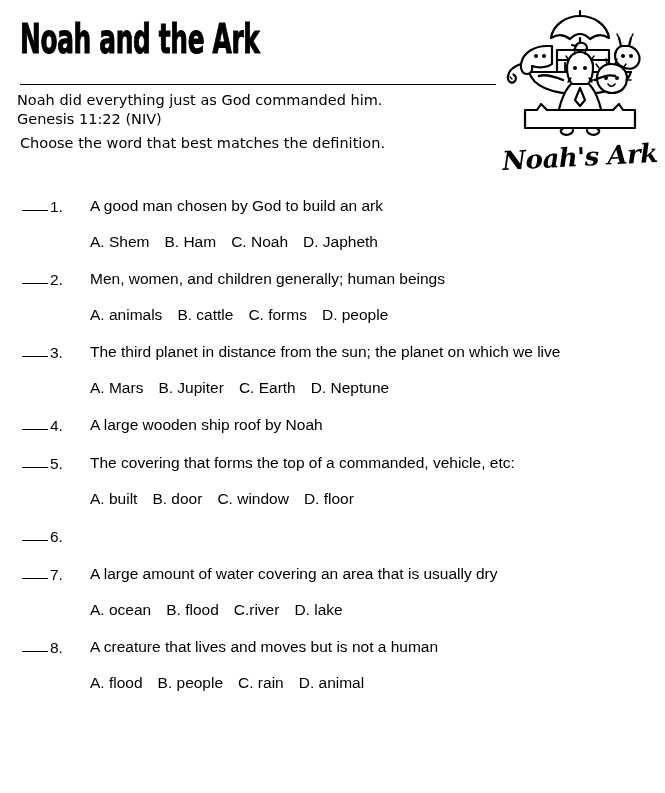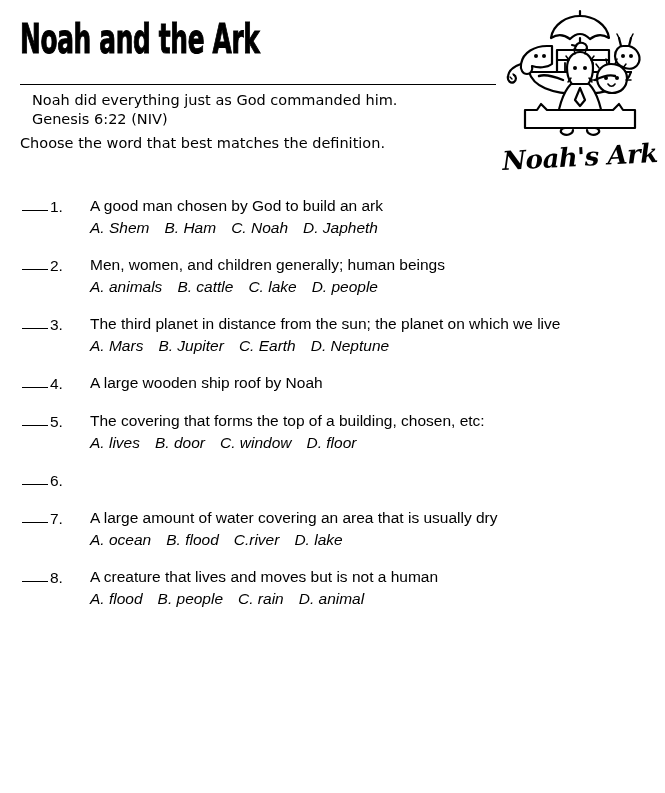--- a/index.html
+++ b/index.html
@@ -41,21 +41,21 @@
   .title-rule {
     position: absolute;
     left: 20px;
     top: 84px;
     width: 476px;
     height: 0;
     border-top: 1.6px solid #000;
   }
   .verse {
     position: absolute;
-    left: 32px;
+    left: 17px;
     top: 91px;
     font-family: "DejaVu Sans", sans-serif;
     font-size: 14.5px;
     line-height: 19px;
     white-space: nowrap;
   }
   .instruction {
     position: absolute;
     left: 20px;
     top: 134px;
@@ -123,41 +123,40 @@
     flex: 1 1 auto;
   }
   .q-text {
     font-size: 15.5px;
     line-height: 20px;
     max-width: 530px;
   }
   .q-options {
     font-size: 15.5px;
     line-height: 21px;
-    margin-top: 1px;
+    margin-top: 15px;
     white-space: nowrap;
-    font-style: italic;
   }
   .opt {
     display: inline-block;
     margin-right: 15px;
   }
   .opt:last-child { margin-right: 0; }
 </style>
 </head>
 <body>
 
 <div class="header">
   <div class="worksheet-title">Noah and the Ark</div>
 
   <div class="title-rule"></div>
 
   <div class="verse">
     <div>Noah did everything just as God commanded him.</div>
-    <div>Genesis 6:22 (NIV)</div>
+    <div>Genesis 11:22 (NIV)</div>
   </div>
 
   <div class="instruction">Choose the word that best matches the definition.</div>
 </div>
 
 <div class="illustration">
   <svg width="170" height="150" viewBox="0 0 170 150">
     <g fill="none" stroke="#000" stroke-width="2.2" stroke-linecap="round" stroke-linejoin="round">
 
       <path d="M56 36 C58 22 72 14 85 14 C98 14 112 22 114 36 C106 31 99 34 95 37 C91 33 89 32 85 32 C81 32 79 33 75 37 C71 34 64 31 56 36 Z" fill="#fff"></path>
@@ -235,21 +234,21 @@
           <div class="q-options"><span class="opt">A. Shem</span><span class="opt">B. Ham</span><span class="opt">C. Noah</span><span class="opt">D. Japheth</span></div>
         </div>
       </div>
     </div>
     <div class="question">
       <div class="q-row">
         <div class="q-blank"></div>
         <div class="q-num">2.</div>
         <div class="q-body">
           <div class="q-text">Men, women, and children generally; human beings</div>
-          <div class="q-options"><span class="opt">A. animals</span><span class="opt">B. cattle</span><span class="opt">C. lake</span><span class="opt">D. people</span></div>
+          <div class="q-options"><span class="opt">A. animals</span><span class="opt">B. cattle</span><span class="opt">C. forms</span><span class="opt">D. people</span></div>
         </div>
       </div>
     </div>
     <div class="question">
       <div class="q-row">
         <div class="q-blank"></div>
         <div class="q-num">3.</div>
         <div class="q-body">
           <div class="q-text">The third planet in distance from the sun; the planet on which we live</div>
           <div class="q-options"><span class="opt">A. Mars</span><span class="opt">B. Jupiter</span><span class="opt">C. Earth</span><span class="opt">D. Neptune</span></div>
@@ -263,22 +262,22 @@
         <div class="q-body">
           <div class="q-text">A large wooden ship roof by Noah</div>
         </div>
       </div>
     </div>
     <div class="question">
       <div class="q-row">
         <div class="q-blank"></div>
         <div class="q-num">5.</div>
         <div class="q-body">
-          <div class="q-text">The covering that forms the top of a building, chosen, etc:</div>
-          <div class="q-options"><span class="opt">A. lives</span><span class="opt">B. door</span><span class="opt">C. window</span><span class="opt">D. floor</span></div>
+          <div class="q-text">The covering that forms the top of a commanded, vehicle, etc:</div>
+          <div class="q-options"><span class="opt">A. built</span><span class="opt">B. door</span><span class="opt">C. window</span><span class="opt">D. floor</span></div>
         </div>
       </div>
     </div>
     <div class="question">
       <div class="q-row">
         <div class="q-blank"></div>
         <div class="q-num">6.</div>
       </div>
     </div>
     <div class="question">

